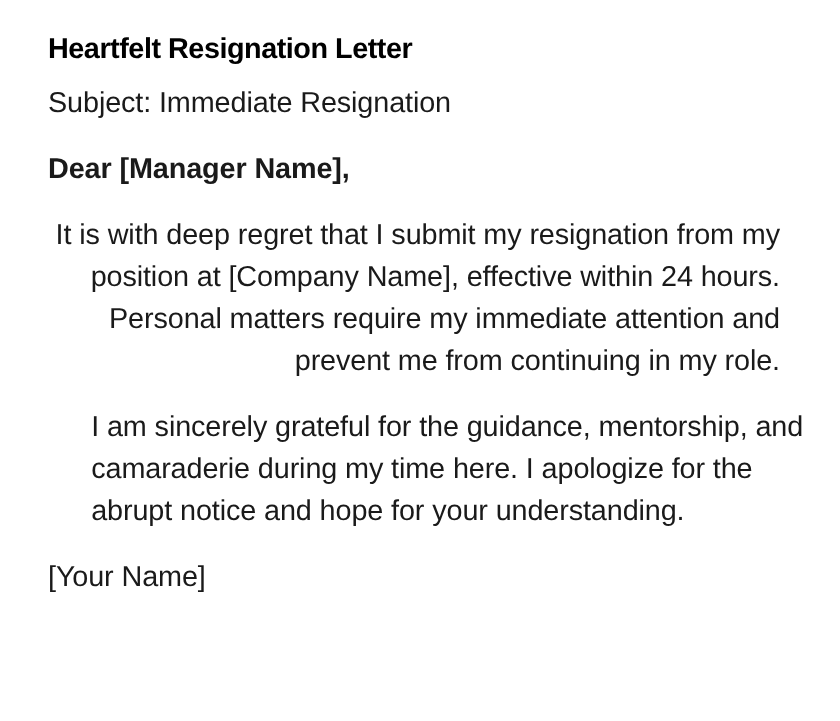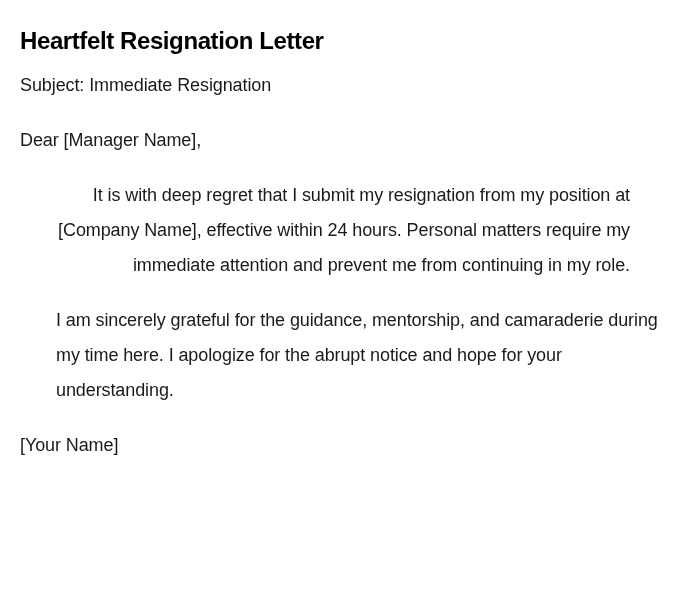--- a/index.html
+++ b/index.html
@@ -9,41 +9,41 @@
     }
     body {
       width: 700px;
       height: 601px;
       overflow: hidden;
       font-family: "Liberation Sans", sans-serif;
       color: #1a1a1a;
     }
     .doc {
       position: relative;
-      padding: 24px 40px 0 20px;
+      padding: 24px 40px 0 40px;
       box-sizing: border-box;
       width: 700px;
     }
     .title {
       font-size: 24px;
       font-weight: bold;
       color: #000000;
       margin: 0;
       line-height: 34px;
       letter-spacing: -0.4px;
     }
     .p {
-      font-size: 18px;
+      font-size: 24px;
       line-height: 35px;
       margin: 0;
       color: #1a1a1a;
       letter-spacing: -0.1px;
     }
     .subject { margin-top: 10px; }
-    .salutation { margin-top: 20px; }
+    .salutation { margin-top: 20px; font-weight: bold; }
     .body1 { margin-top: 20px; width: 610px; text-align: right; }
     .body2 { margin-top: 20px; width: 610px; margin-left: 36px; }
     .closing { margin-top: 20px; }
     .signature { margin-top: 20px; }
   </style>
 </head>
 <body>
 
 <div class="doc">
   <h1 class="title">Heartfelt Resignation Letter</h1>

